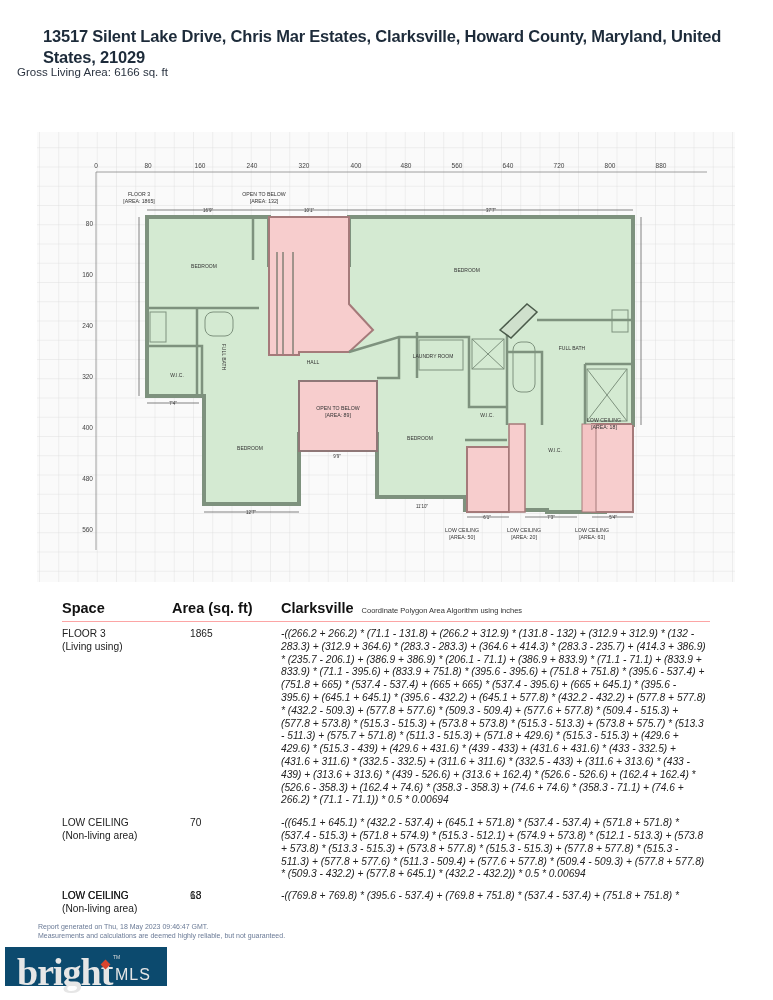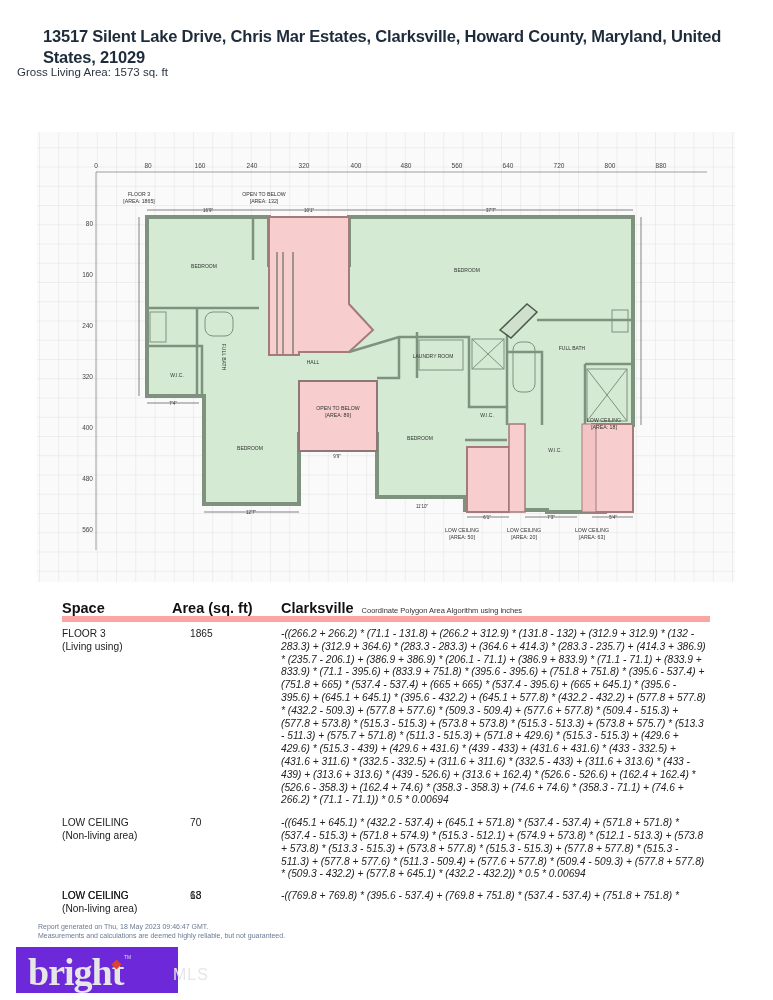--- a/index.html
+++ b/index.html
@@ -6,40 +6,40 @@
   html, body { width: 773px; height: 1000px; background: #ffffff; overflow: hidden; }
   body { position: relative; font-family: "Liberation Sans", sans-serif; color: #1f2a36; }
 
   .title { position: absolute; left: 17px; top: 26px; width: 720px; font-size: 16.5px; line-height: 21px; font-weight: bold; color: #1d2b3a; letter-spacing: -0.2px; margin-left: 26px; }
   .subtitle { position: absolute; left: 17px; top: 66px; font-size: 11.5px; color: #2a3340; }
 
   .plan-wrap { position: absolute; left: 37px; top: 132px; width: 698px; height: 450px; background: #fafafa; }
   .plan-wrap svg { display: block; }
 
   .table { position: absolute; left: 62px; top: 598px; width: 648px; }
-  .thead { position: relative; height: 24px; border-bottom: 6px solid #fca5a5; }
+  .thead { position: relative; height: 24px; border-bottom: 1px solid #fca5a5; }
   .th { position: absolute; top: 2px; font-size: 14.5px; font-weight: bold; color: #111; }
   .th small { font-size: 7.5px; font-weight: normal; color: #333; margin-left: 8px; }
   .row { position: relative; font-size: 10.2px; line-height: 12.8px; color: #222; }
   .cell-space { position: absolute; left: 0; top: 0; width: 110px; }
   .cell-area { position: absolute; left: 128px; top: 0; width: 100px; }
   .cell-calc { margin-left: 219px; padding-right: 4px; font-style: italic; }
 
   .footer { position: absolute; left: 38px; top: 922px; font-size: 7px; line-height: 9px; color: #6a7a96; }
-  .logo { position: absolute; left: 16px; top: 947px; width: 162px; height: 46px; background: #6d28d9; }
+  .logo { position: absolute; left: 5px; top: 947px; width: 162px; height: 39px; background: #0c4a6e; }
   .logo .bright { position: absolute; left: 12px; top: 3px; font-family: "Liberation Serif", serif; font-size: 38px; font-weight: bold; color: #e6e6e6; letter-spacing: -1px; }
-  .logo .mls { position: absolute; left: 110px; top: 19px; font-size: 16px; color: #e6e6e6; letter-spacing: 1px; margin-left: 47px; }
+  .logo .mls { position: absolute; left: 110px; top: 19px; font-size: 16px; color: #e6e6e6; letter-spacing: 1px; }
   .logo .tm { position: absolute; left: 108px; top: 7px; font-size: 5px; color: #ddd; }
   .logo .dot { position: absolute; left: 97px; top: 14px; width: 7px; height: 7px; background: #d9442e; transform: rotate(45deg); }
 </style>
 </head>
 <body>
 
 <div class="title">13517 Silent Lake Drive, Chris Mar Estates, Clarksville, Howard County, Maryland, United States, 21029</div>
-<div class="subtitle">Gross Living Area: 1573 sq. ft</div>
+<div class="subtitle">Gross Living Area: 6166 sq. ft</div>
 
 <div class="plan-wrap">
   <svg width="698" height="450" viewBox="0 0 698 450" xmlns="http://www.w3.org/2000/svg" font-family="Liberation Sans, sans-serif">
     <defs>
       <pattern id="grid" width="19.25" height="19.25" patternUnits="userSpaceOnUse" x="2" y="-4">
         <path d="M19.25 0 L0 0 0 19.25" fill="none" stroke="#dcdcdc" stroke-width="0.8"></path>
       </pattern>
     </defs>
     <rect width="698" height="450" fill="url(#grid)"></rect>
 

